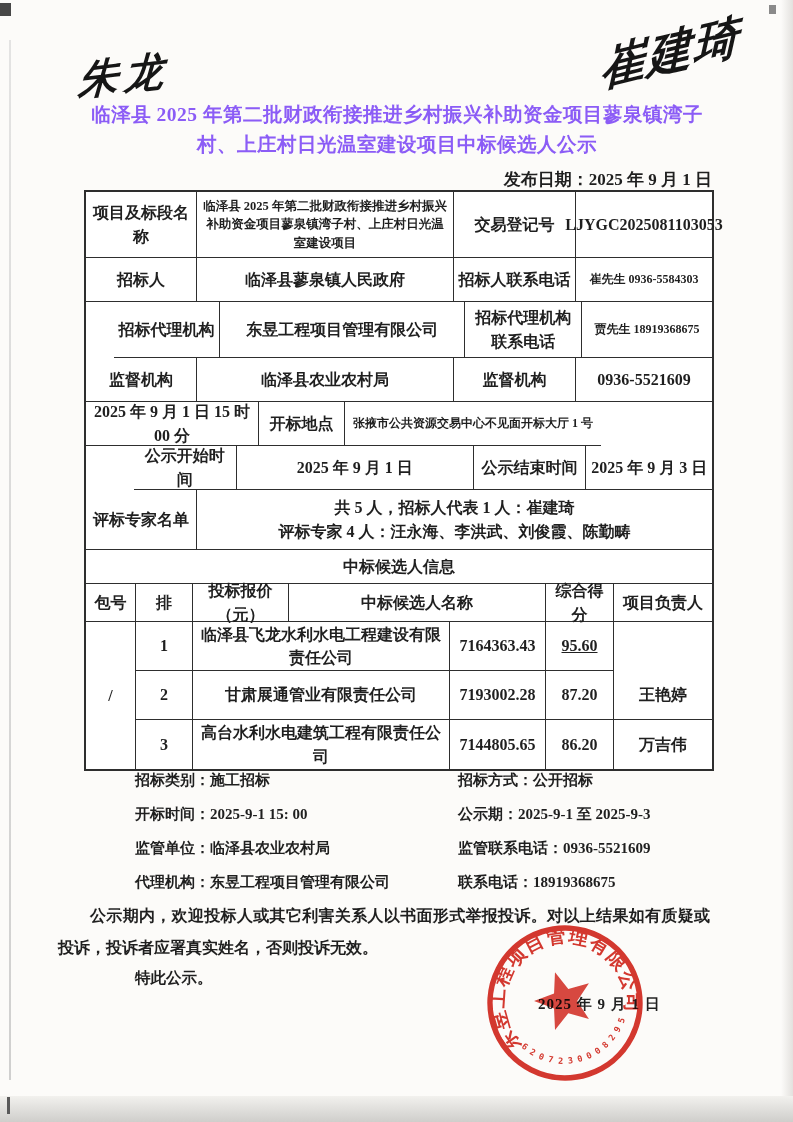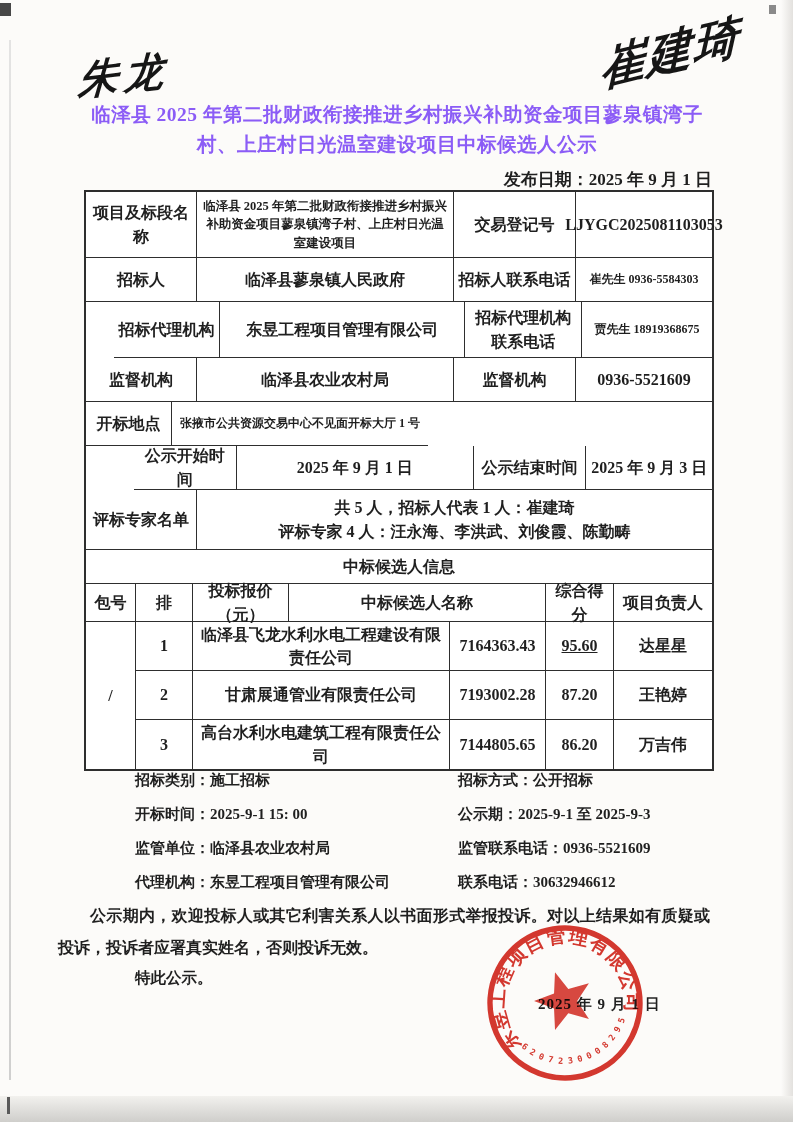--- a/index.html
+++ b/index.html
@@ -107,20 +107,21 @@
     </div>
 
     <div class="t-row" style="height:44px;">
       <div class="t-cell" style="width:111px;">监督机构</div>
       <div class="t-cell" style="width:257px;">临泽县农业农村局</div>
       <div class="t-cell" style="width:122px;">监督机构</div>
       <div class="t-cell no-r" style="width:136px;">0936-5521609</div>
     </div>
 
     <div class="t-row" style="height:44px;">
+      <div class="t-cell" style="width:173px;">2025 年 9 月 1 日 15 时 00 分</div>
       <div class="t-cell" style="width:86px;">开标地点</div>
       <div class="t-cell no-r small" style="width:256px;white-space:nowrap;">张掖市公共资源交易中心不见面开标大厅 1 号</div>
     </div>
 
     <div class="t-row" style="height:44px;padding-left:48px;">
       <div class="t-cell" style="width:111px;">公示开始时间</div>
       <div class="t-cell" style="width:257px;">2025 年 9 月 1 日</div>
       <div class="t-cell" style="width:122px;">公示结束时间</div>
       <div class="t-cell no-r" style="width:136px;">2025 年 9 月 3 日</div>
     </div>
@@ -147,21 +148,20 @@
     </div>
 
     <div class="cand-wrap">
       <div class="t-cell no-b" style="width:50px;height:147px;">/</div>
       <div class="cand-rows" style="width:576px;">
         <div class="t-row" style="height:49px;">
           <div class="t-cell" style="width:57px;">1</div>
           <div class="t-cell" style="width:257px;">临泽县飞龙水利水电工程建设有限责任公司</div>
           <div class="t-cell" style="width:96px;">7164363.43</div>
           <div class="t-cell" style="width:68px;text-decoration:underline;">95.60</div>
-          <div class="t-cell no-r" style="width:98px;">达星星</div>
         </div>
         <div class="t-row" style="height:49px;">
           <div class="t-cell" style="width:57px;">2</div>
           <div class="t-cell" style="width:257px;">甘肃展通管业有限责任公司</div>
           <div class="t-cell" style="width:96px;">7193002.28</div>
           <div class="t-cell" style="width:68px;">87.20</div>
           <div class="t-cell no-r" style="width:98px;">王艳婷</div>
         </div>
         <div class="t-row" style="height:49px;">
           <div class="t-cell no-b" style="width:57px;">3</div>
@@ -182,21 +182,21 @@
     <div class="footer-row">
       <div class="footer-left">开标时间：2025-9-1 15: 00</div>
       <div class="footer-right">公示期：2025-9-1 至 2025-9-3</div>
     </div>
     <div class="footer-row">
       <div class="footer-left">监管单位：临泽县农业农村局</div>
       <div class="footer-right">监管联系电话：0936-5521609</div>
     </div>
     <div class="footer-row">
       <div class="footer-left">代理机构：东昱工程项目管理有限公司</div>
-      <div class="footer-right">联系电话：30632946612</div>
+      <div class="footer-right">联系电话：18919368675</div>
     </div>
   </div>
 
   <div class="notice">公示期内，欢迎投标人或其它利害关系人以书面形式举报投诉。对以上结果如有质疑或投诉，投诉者应署真实姓名，否则投诉无效。</div>
   <div class="closing">特此公示。</div>
   <div class="dateline">2025 年 9 月 1 日</div>
 
   <div class="stamp">
     <svg width="162" height="162" viewBox="0 0 160 160">
       <circle cx="80" cy="80" r="74" fill="none" stroke="#d3281e" stroke-width="5.5"></circle>

